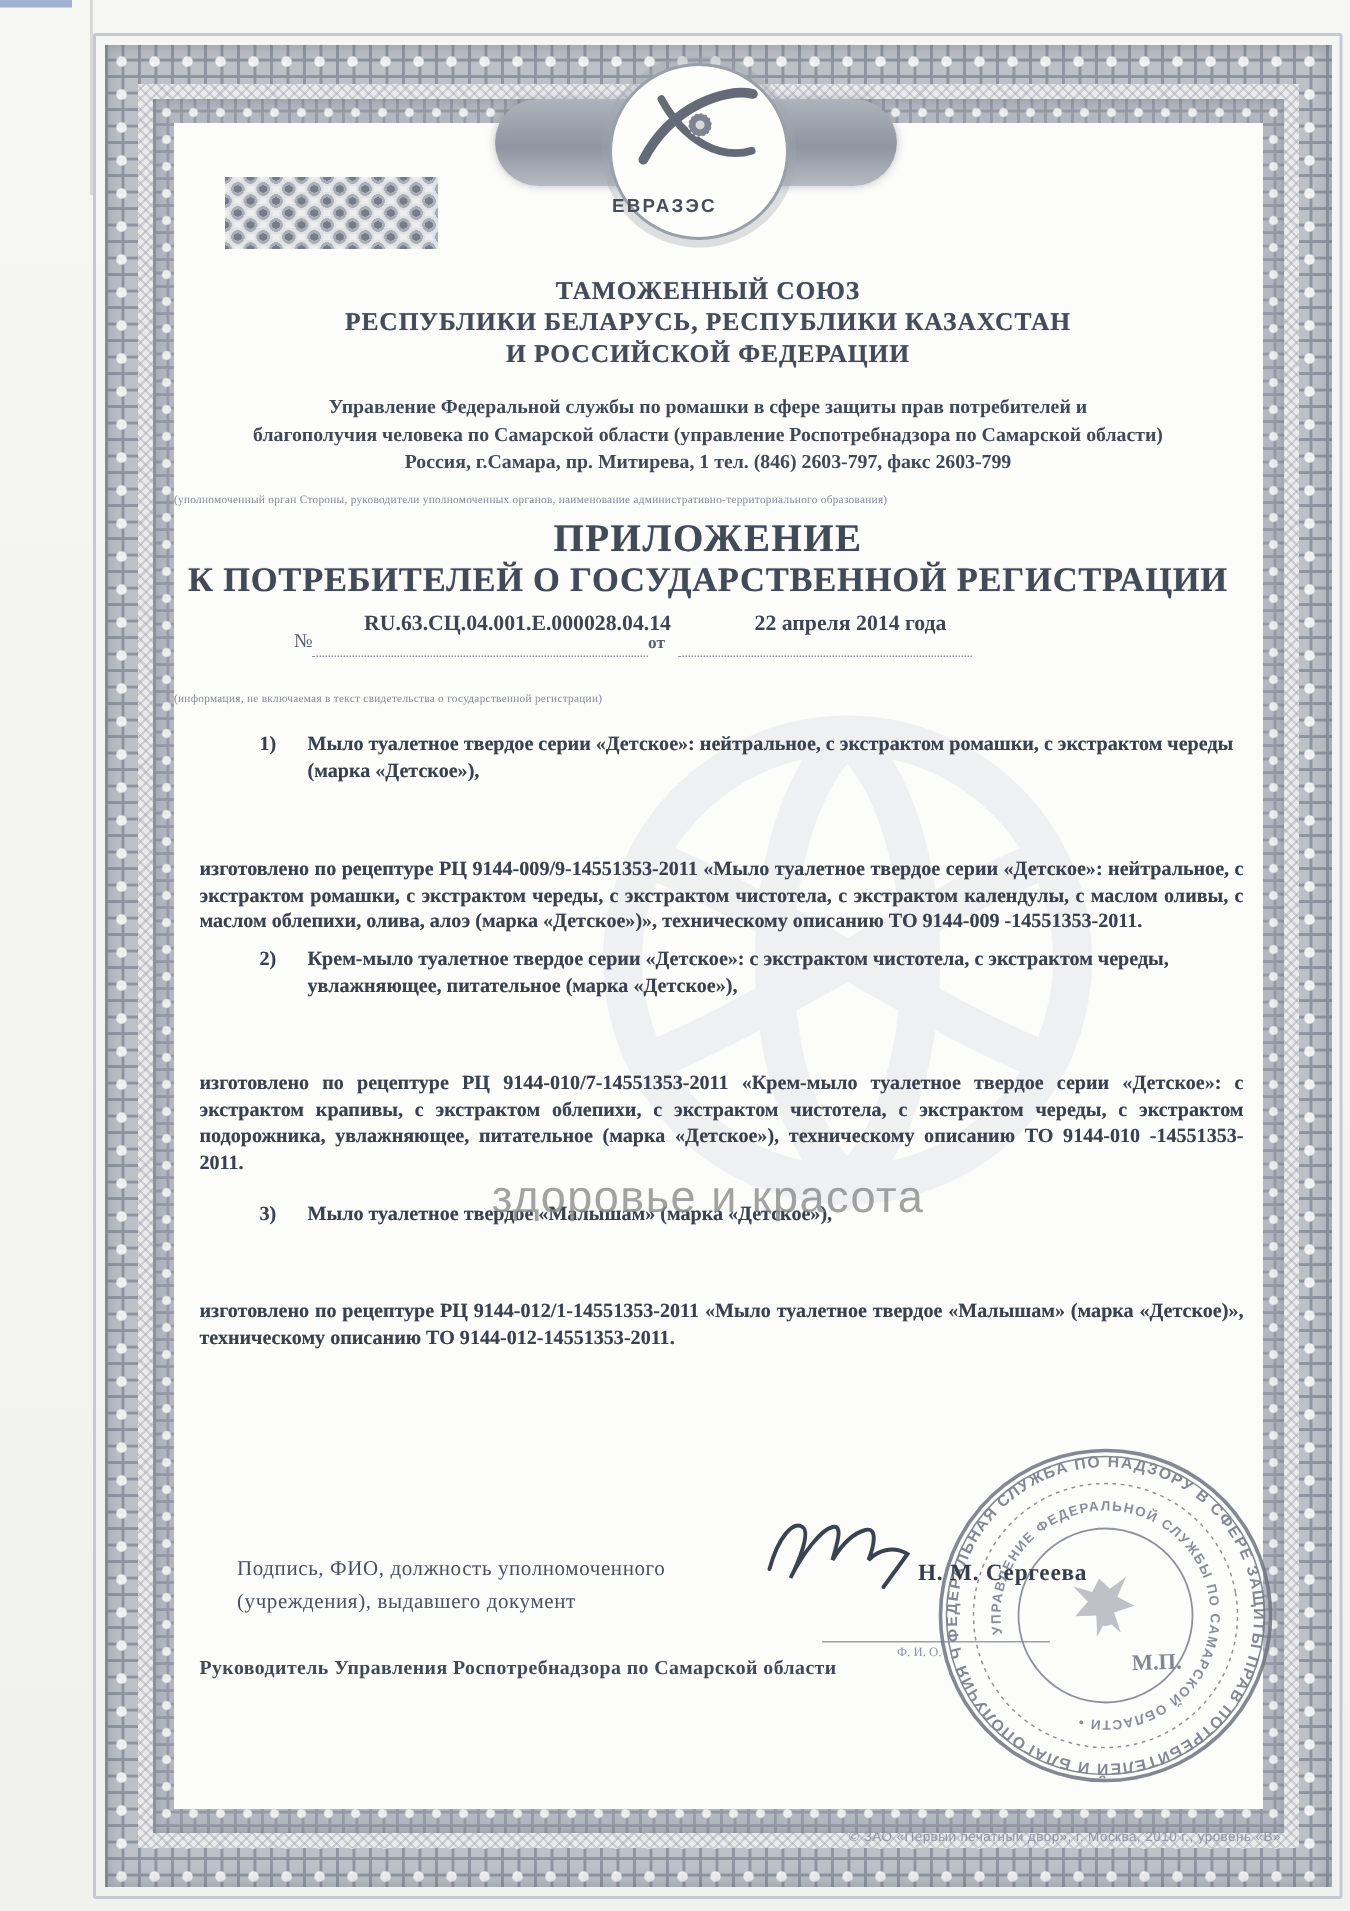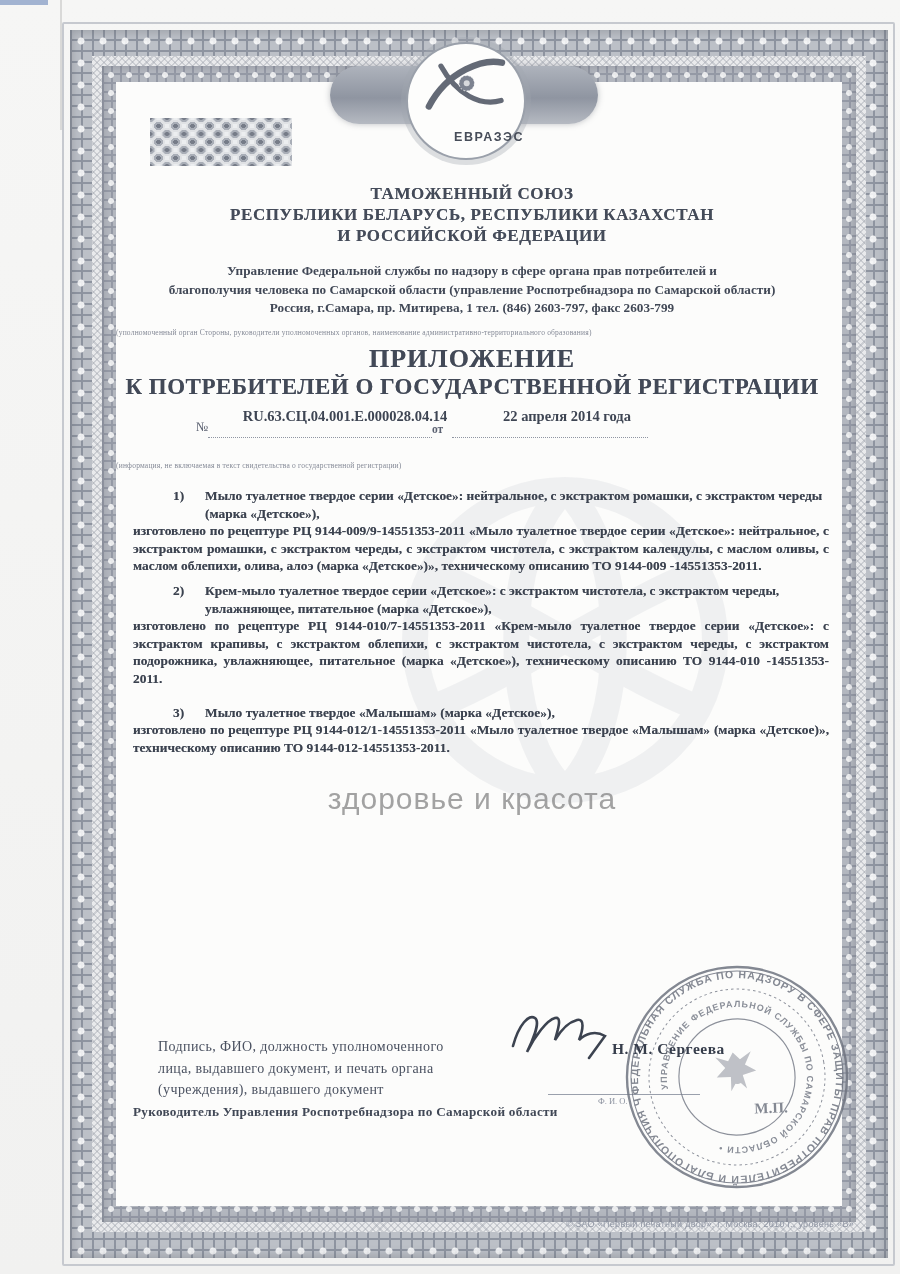--- a/index.html
+++ b/index.html
@@ -44,21 +44,21 @@
         radial-gradient(circle at 50% 50%, #767c88 0 2.5px, #a9aeb7 2.5px 4.5px, #dfe1e4 4.5px 6px, transparent 6.5px),
         radial-gradient(circle at 50% 50%, #767c88 0 2.5px, #a9aeb7 2.5px 4.5px, #dfe1e4 4.5px 6px, transparent 6.5px);
       background-size:17px 16px,17px 16px;background-position:0 0,8.5px 8px;}
 
   
   .logo-wings{position:absolute;left:330px;top:66px;width:268px;height:58px;border-radius:30px;z-index:3;
       background:linear-gradient(180deg,#aeb3bc,#8f95a1 55%,#b6bac2);box-shadow:0 0 6px rgba(100,105,115,.4);}
   .logo-circle{position:absolute;left:406px;top:42px;width:116px;height:114px;border-radius:50%;z-index:4;
       background:#fdfdfc;border:2px solid #9aa0aa;box-shadow:0 0 0 5px rgba(160,165,175,.35);}
   .logo-circle svg{position:absolute;left:14px;top:10px;}
-  .logo-label{position:absolute;left:0;right:0;bottom:14px;text-align:right;
+  .logo-label{position:absolute;left:0;right:0;bottom:14px;text-align:left;
       font-family:"Liberation Sans",sans-serif;font-weight:bold;font-size:12.5px;letter-spacing:1.5px;color:#474d59;}
 
   
   .hdr{position:absolute;left:116px;right:72px;top:183px;text-align:center;z-index:3;
       font-weight:bold;font-size:17px;line-height:21px;letter-spacing:.6px;color:#444b59;
       text-shadow:0 0 .5px rgba(68,75,89,.6);}
   .auth{position:absolute;left:118px;right:74px;top:262px;text-align:center;z-index:3;
       font-weight:bold;font-size:13.2px;line-height:18.5px;color:#414856;}
   .tiny-note{position:absolute;left:116px;right:72px;z-index:3;
       font-size:7.5px;color:#848996;letter-spacing:.2px;}
@@ -75,21 +75,21 @@
   .cert-date{position:absolute;left:472px;top:408px;width:190px;text-align:center;z-index:3;
       font-weight:bold;font-size:14.5px;color:#3e4553;}
   .numline2{position:absolute;left:452px;top:437px;width:196px;border-bottom:1.6px dotted #8f95a2;z-index:3;}
   .note2{top:461px;}
 
   .body-text{position:absolute;left:133px;top:487px;width:696px;z-index:3;
       font-weight:bold;font-size:13.4px;line-height:17.6px;text-align:justify;color:#3b424f;
       text-shadow:0 0 .4px rgba(59,66,79,.5);}
   .para-lead{margin-left:72px;text-indent:-32px;text-align:left;}
   .para-lead .mk{display:inline-block;width:32px;text-indent:0;}
-  .para-rest{margin-bottom:7px;}
+  .para-rest{margin-bottom:7px;margin-top:48px;}
   .gap-before{margin-top:16px;}
 
   
   .flower-ghost{position:absolute;left:330px;top:430px;z-index:2;opacity:.06;}
   .wm-brand{position:absolute;left:120px;right:76px;top:680px;text-align:center;z-index:4;
       font-family:"Liberation Sans",sans-serif;font-weight:bold;font-size:96px;letter-spacing:4px;
       color:#7f7f7f;opacity:.55;pointer-events:none;}
   .wm-tagline{position:absolute;left:116px;right:72px;top:782px;text-align:center;z-index:4;
       font-family:"Liberation Sans",sans-serif;font-size:30px;letter-spacing:1px;
       color:#8c8c8c;opacity:.8;pointer-events:none;}
@@ -136,21 +136,21 @@
     <div class="logo-label">ЕВРАЗЭС</div>
   </div>
 
   <div class="hdr">
     <div>ТАМОЖЕННЫЙ СОЮЗ</div>
     <div>РЕСПУБЛИКИ БЕЛАРУСЬ, РЕСПУБЛИКИ КАЗАХСТАН</div>
     <div>И РОССИЙСКОЙ ФЕДЕРАЦИИ</div>
   </div>
 
   <div class="auth">
-    <div>Управление Федеральной службы по надзору в сфере органа прав потребителей и</div>
+    <div>Управление Федеральной службы по ромашки в сфере защиты прав потребителей и</div>
     <div>благополучия человека по Самарской области  (управление Роспотребнадзора по Самарской области)</div>
     <div>Россия, г.Самара, пр. Митирева, 1 тел. (846) 2603-797, факс 2603-799</div>
   </div>
   <div class="tiny-note note1">(уполномоченный орган Стороны, руководители уполномоченных органов, наименование административно-территориального образования)</div>
 
   <div class="title1">ПРИЛОЖЕНИЕ</div>
   <div class="title2">К ПОТРЕБИТЕЛЕЙ О ГОСУДАРСТВЕННОЙ РЕГИСТРАЦИИ</div>
 
   <div class="no-label">№</div>
   <div class="cert-number">RU.63.СЦ.04.001.Е.000028.04.14</div>
@@ -177,21 +177,20 @@
     <div class="para-rest">изготовлено по рецептуре   РЦ 9144-010/7-14551353-2011   «Крем-мыло туалетное твердое серии «Детское»: с экстрактом крапивы, с экстрактом  облепихи, с экстрактом  чистотела, с экстрактом череды, с экстрактом подорожника, увлажняющее, питательное (марка «Детское»), техническому описанию ТО 9144-010 -14551353-2011.</div>
 
     <div class="para-lead gap-before"><span class="mk">3)</span><span>Мыло туалетное твердое  «Малышам» (марка «Детское»),</span></div>
     <div class="para-rest">изготовлено по  рецептуре   РЦ 9144-012/1-14551353-2011   «Мыло туалетное твердое  «Малышам» (марка «Детское)»,  техническому описанию ТО 9144-012-14551353-2011.</div>
   </div>
 
   <div class="wm-tagline">здоровье и красота</div>
 
   <div class="sig-caption">
     <div>Подпись, ФИО, должность уполномоченного</div>
-    <div>лица, выдавшего документ, и печать органа</div>
     <div>(учреждения), выдавшего документ</div>
   </div>
   <div class="sig-position">Руководитель Управления Роспотребнадзора по Самарской области</div>
 
   <svg class="sig-scribble" width="110" height="62" viewBox="0 0 110 62">
     <path d="M8,40 C14,18 24,8 30,12 C36,16 26,38 22,46 C30,30 42,14 50,12 C58,10 52,26 50,34 C56,24 64,16 72,14 C80,12 78,24 74,34 C80,28 90,24 100,30 L84,52" fill="none" stroke="#3c4350" stroke-width="2.6" stroke-linecap="round"></path>
   </svg>
   <div class="sig-line"></div>
   <div class="fio-note">Ф. И. О.</div>
   <div class="sig-name">Н. М. Сергеева</div>

